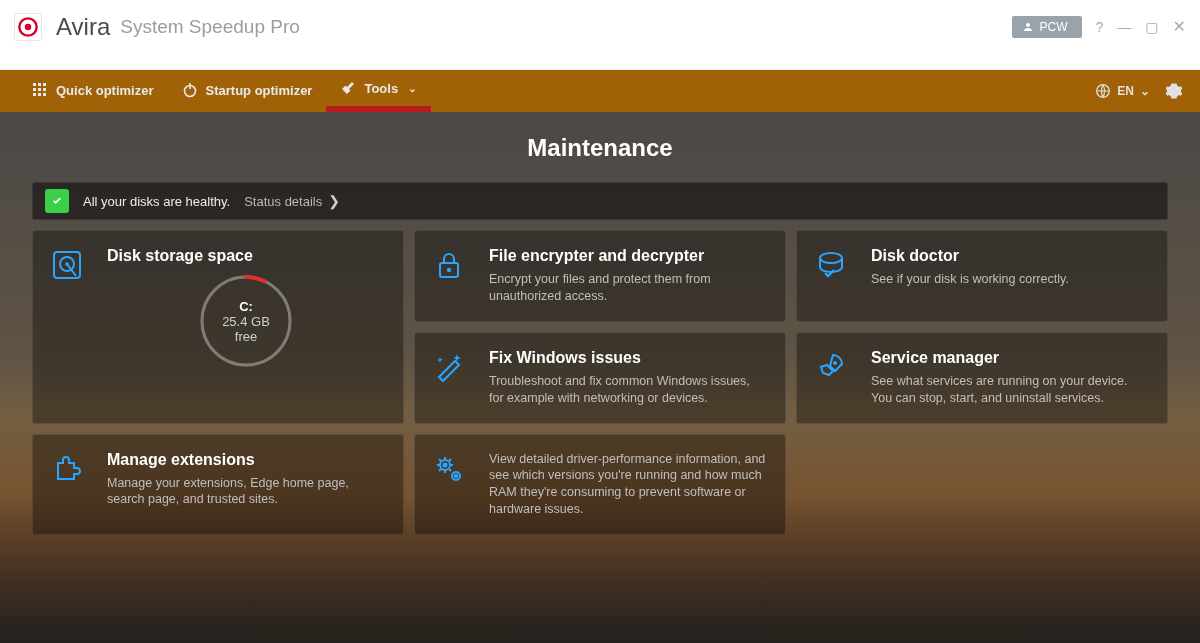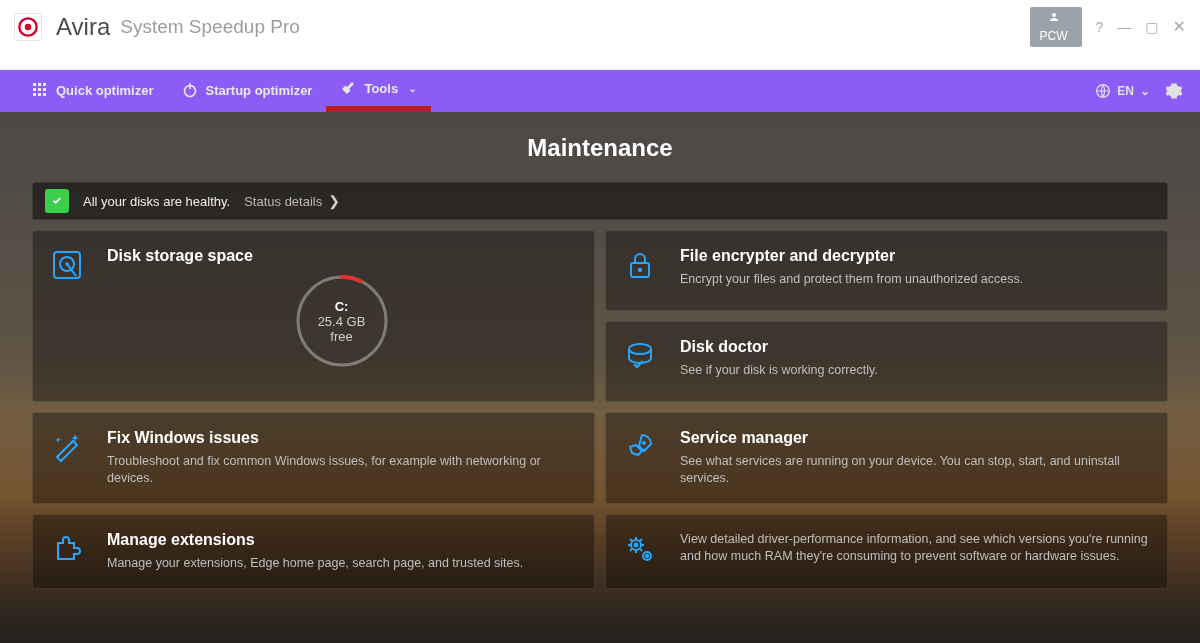--- a/index.html
+++ b/index.html
@@ -20,29 +20,29 @@
   .brandbox {
     width: 28px; height: 28px; border: 1px solid #e6e6e6; border-radius: 3px;
     display: flex; align-items: center; justify-content: center; margin-right: 14px;
   }
   .brand-name { font-size: 24px; color: #4b4b4b; font-weight: 400; margin-right: 10px; }
   .app-name   { font-size: 19px; color: #9d9d9d; font-weight: 300; }
   .titlebar-right { margin-left: auto; display: flex; align-items: center; gap: 14px; }
   .user-btn {
     background: #9aa3aa; color: #fff; font-size: 12px;
     padding: 4px 14px 4px 10px; border-radius: 2px;
-    display: flex; align-items: center; gap: 6px; flex-direction: column;
+    display: flex; align-items: center; gap: 6px;
   }
   .win-ctl { font-size: 14px; color: #a9a9a9; cursor: pointer; }
   .win-ctl.close { font-size: 16px; }
 
   
   .toolbar {
     height: 42px; width: 100%;
-    background: #8b5cf6;
+    background: #a16207;
     display: flex; align-items: stretch;
     padding: 0 18px;
   }
   .tool {
     display: flex; align-items: center; gap: 8px;
     color: #e9e9e9; font-size: 13px; font-weight: 600;
     padding: 0 14px; cursor: pointer;
     border-bottom: 2px solid transparent;
     white-space: nowrap;
   }
@@ -87,21 +87,21 @@
   .status-badge {
     width: 24px; height: 24px; border-radius: 3px;
     background: #3bcf4a; display: flex; align-items: center; justify-content: center;
   }
   .status-text { font-size: 13px; color: #eee; }
   .status-link { font-size: 13px; color: #b9b9b9; display: flex; align-items: center; gap: 6px; cursor: pointer;}
   .status-link .arrow { font-size: 14px; color: #cfcfcf; }
 
   .grid {
     display: grid;
-    grid-template-columns: 1fr 1fr;
+    grid-template-columns: 1fr 1fr 1fr;
     grid-auto-rows: min-content;
     gap: 10px;
   }
   .card {
     background: rgba(0,0,0,0.35);
     border: 1px solid rgba(255,255,255,0.10);
     border-radius: 3px;
     padding: 16px 18px;
     display: flex; gap: 20px;
     align-items: flex-start;

